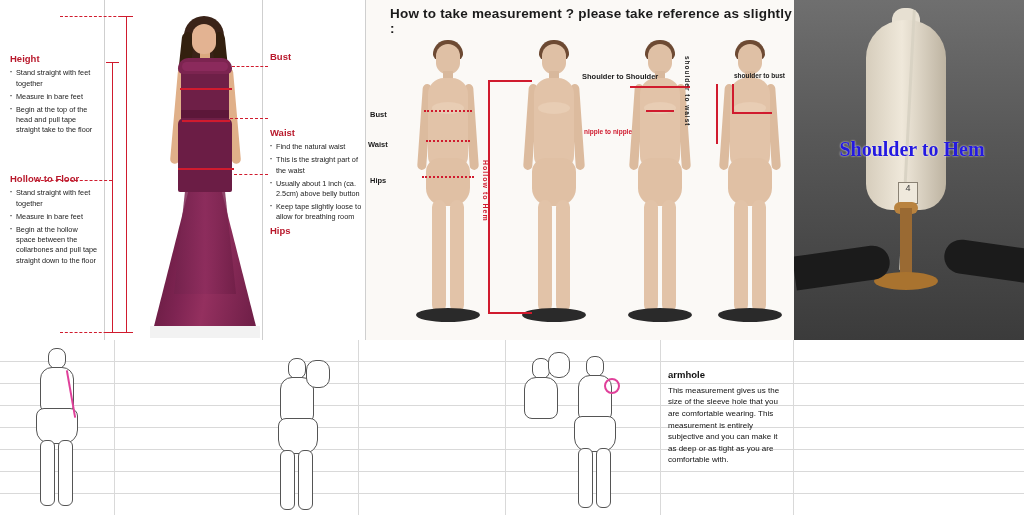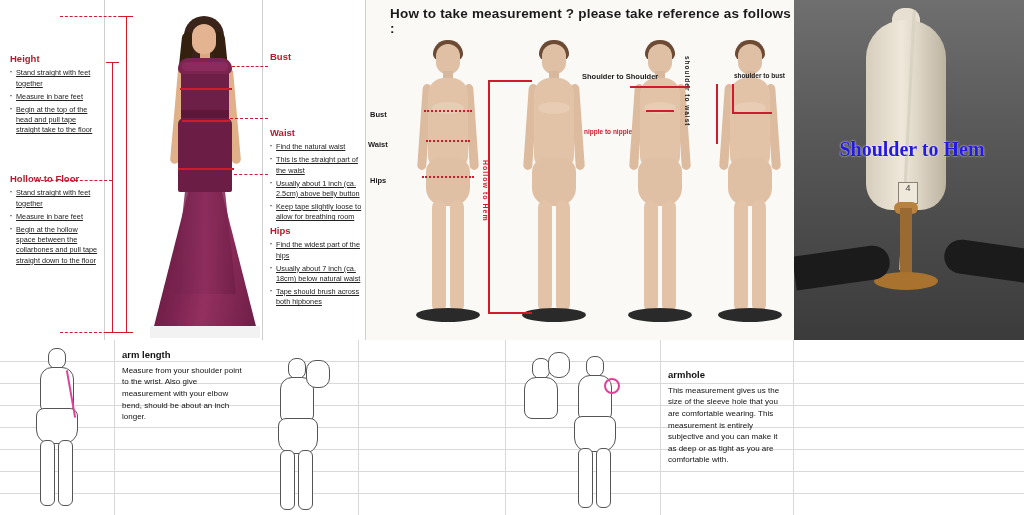--- a/index.html
+++ b/index.html
@@ -12,21 +12,21 @@
   }
   .root{position:absolute;left:0;top:0;width:1024px;height:515px;}
 
   
   #panel-dress{position:absolute;left:0;top:0;width:366px;height:340px;background:#fff;}
   #panel-dress .divider-v{position:absolute;top:0;bottom:0;width:1px;background:#cfcfcf;}
 
   .lbl-head{color:#b9192c;font-weight:bold;font-size:9.5px;margin-bottom:3px;}
   .lbl-block{position:absolute;font-size:7.3px;line-height:1.42;color:#222;}
   .lbl-block ul{list-style:none;margin:0;padding:0;}
-  .lbl-block li{margin:0 0 2.5px 0;padding-left:6px;position:relative;text-decoration:underline;}
+  .lbl-block li{margin:0 0 2.5px 0;padding-left:6px;position:relative;}
   .lbl-block li:before{content:"\00b7";position:absolute;left:0;top:-1px;font-weight:bold;}
 
   
   .dress-wrap{position:absolute;left:150px;top:6px;width:110px;height:330px;}
   .dress-hair{position:absolute;left:34px;top:10px;width:40px;height:46px;background:#3a2318;border-radius:20px 20px 16px 16px;}
   .dress-face{position:absolute;left:42px;top:18px;width:24px;height:30px;background:#e3b392;border-radius:12px 12px 11px 11px;z-index:2;}
   .dress-hair2{position:absolute;left:30px;top:26px;width:12px;height:48px;background:#33200f;border-radius:8px;transform:rotate(6deg);}
   .dress-hair3{position:absolute;left:64px;top:26px;width:13px;height:52px;background:#33200f;border-radius:8px;transform:rotate(-6deg);}
   .dress-neck{position:absolute;left:50px;top:44px;width:10px;height:12px;background:#dba97f;}
   .dress-arm-l{position:absolute;left:24px;top:62px;width:9px;height:96px;background:#e0b089;border-radius:6px;transform:rotate(5deg);}
@@ -170,30 +170,25 @@
       <ul>
         <li>Find the natural waist</li>
         <li>This is the straight part of the waist</li>
         <li>Usually about 1 inch (ca. 2.5cm) above belly button</li>
         <li>Keep tape slightly loose to allow for breathing room</li>
       </ul>
     </div>
 
     <div class="lbl-block" style="left:270px;top:224px;width:92px;">
       <div class="lbl-head">Hips</div>
-      <ul>
-        <li>Find the widest part of the hips</li>
-        <li>Usually about 7 inch (ca. 18cm) below natural waist</li>
-        <li>Tape should brush across both hipbones</li>
-      </ul>
     </div>
   </div>
 
   <div id="panel-howto">
-    <div id="howto-title">How to take measurement ?  please take reference as follows :</div>
+    <div id="howto-title">How to take measurement ?  please take reference as slightly :</div>
 
     <div class="mannequin" style="left:34px;">
       <div class="mn-hair"></div>
       <div class="mn-head"></div>
       <div class="mn-neck"></div>
       <div class="mn-arml"></div>
       <div class="mn-armr"></div>
       <div class="mn-torso"></div>
       <div class="mn-b1"></div>
       <div class="mn-hipw"></div>
@@ -286,24 +281,20 @@
     <div class="vline" style="left:793px;"></div>
 
     <div class="sketch" style="left:22px;top:8px;width:70px;height:160px;">
       <div class="sk-head" style="left:26px;top:0px;"></div>
       <div class="sk-body" style="left:18px;top:19px;width:32px;height:44px;border-radius:12px 12px 8px 8px;"></div>
       <div class="sk-body" style="left:14px;top:60px;width:40px;height:34px;border-radius:8px 8px 14px 14px;"></div>
       <div class="sk-body" style="left:18px;top:92px;width:13px;height:64px;border-radius:6px;"></div>
       <div class="sk-body" style="left:36px;top:92px;width:13px;height:64px;border-radius:6px;"></div>
       <div class="pinkline" style="left:48px;top:22px;width:2px;height:48px;transform:rotate(-10deg);"></div>
     </div>
-    <div class="note" style="left:122px;top:8px;width:120px;">
-      <b>arm length</b>
-      <div style="margin-top:3px;">Measure from your shoulder point to the wrist. Also give measurement with your elbow bend, should be about an inch longer.</div>
-    </div>
 
     <div class="sketch" style="left:262px;top:14px;width:70px;height:160px;">
       <div class="sk-head" style="left:26px;top:4px;"></div>
       <div class="sk-body" style="left:18px;top:23px;width:32px;height:44px;border-radius:12px 12px 8px 8px;"></div>
       <div class="sk-body" style="left:44px;top:6px;width:22px;height:26px;border-radius:10px;"></div>
       <div class="sk-body" style="left:16px;top:64px;width:38px;height:34px;border-radius:8px 8px 14px 14px;"></div>
       <div class="sk-body" style="left:18px;top:96px;width:13px;height:58px;border-radius:6px;"></div>
       <div class="sk-body" style="left:36px;top:96px;width:13px;height:58px;border-radius:6px;"></div>
     </div>
 

